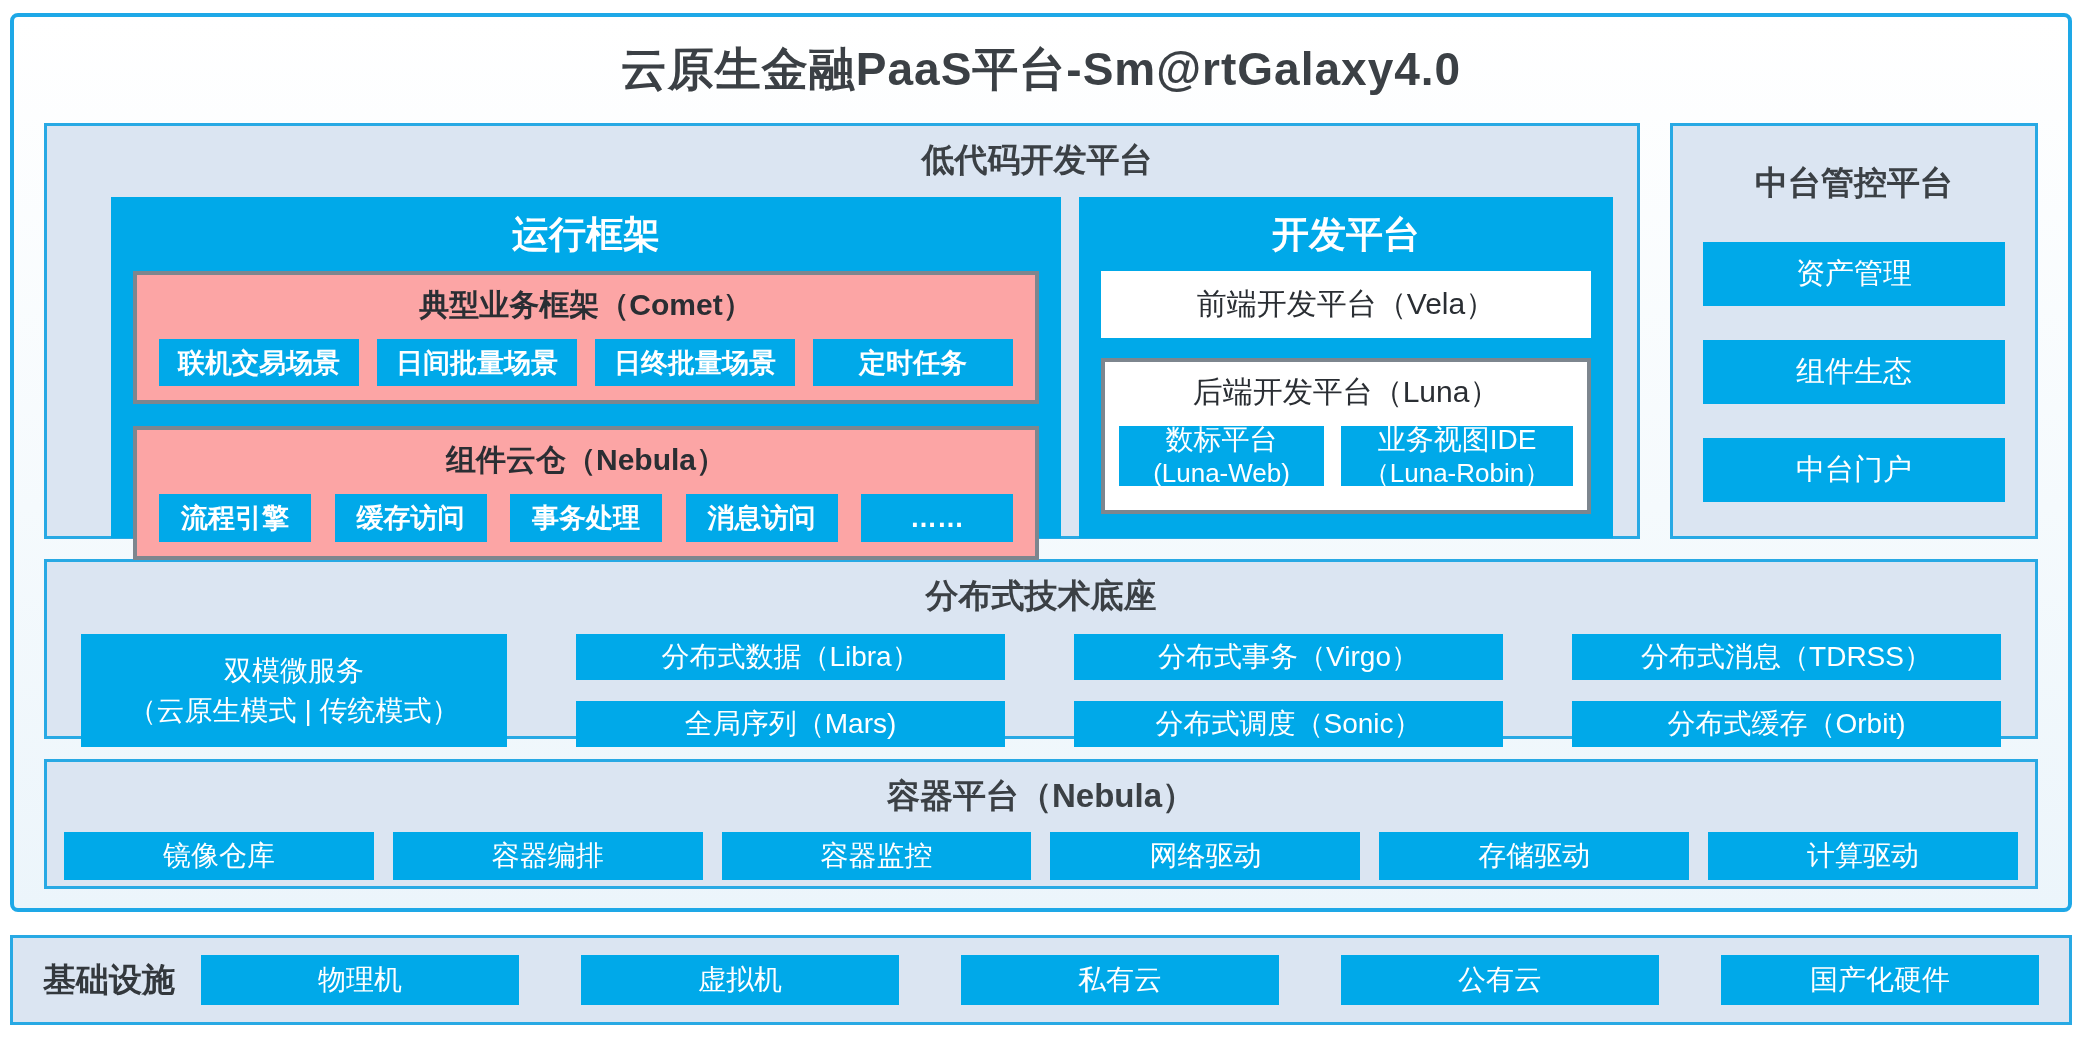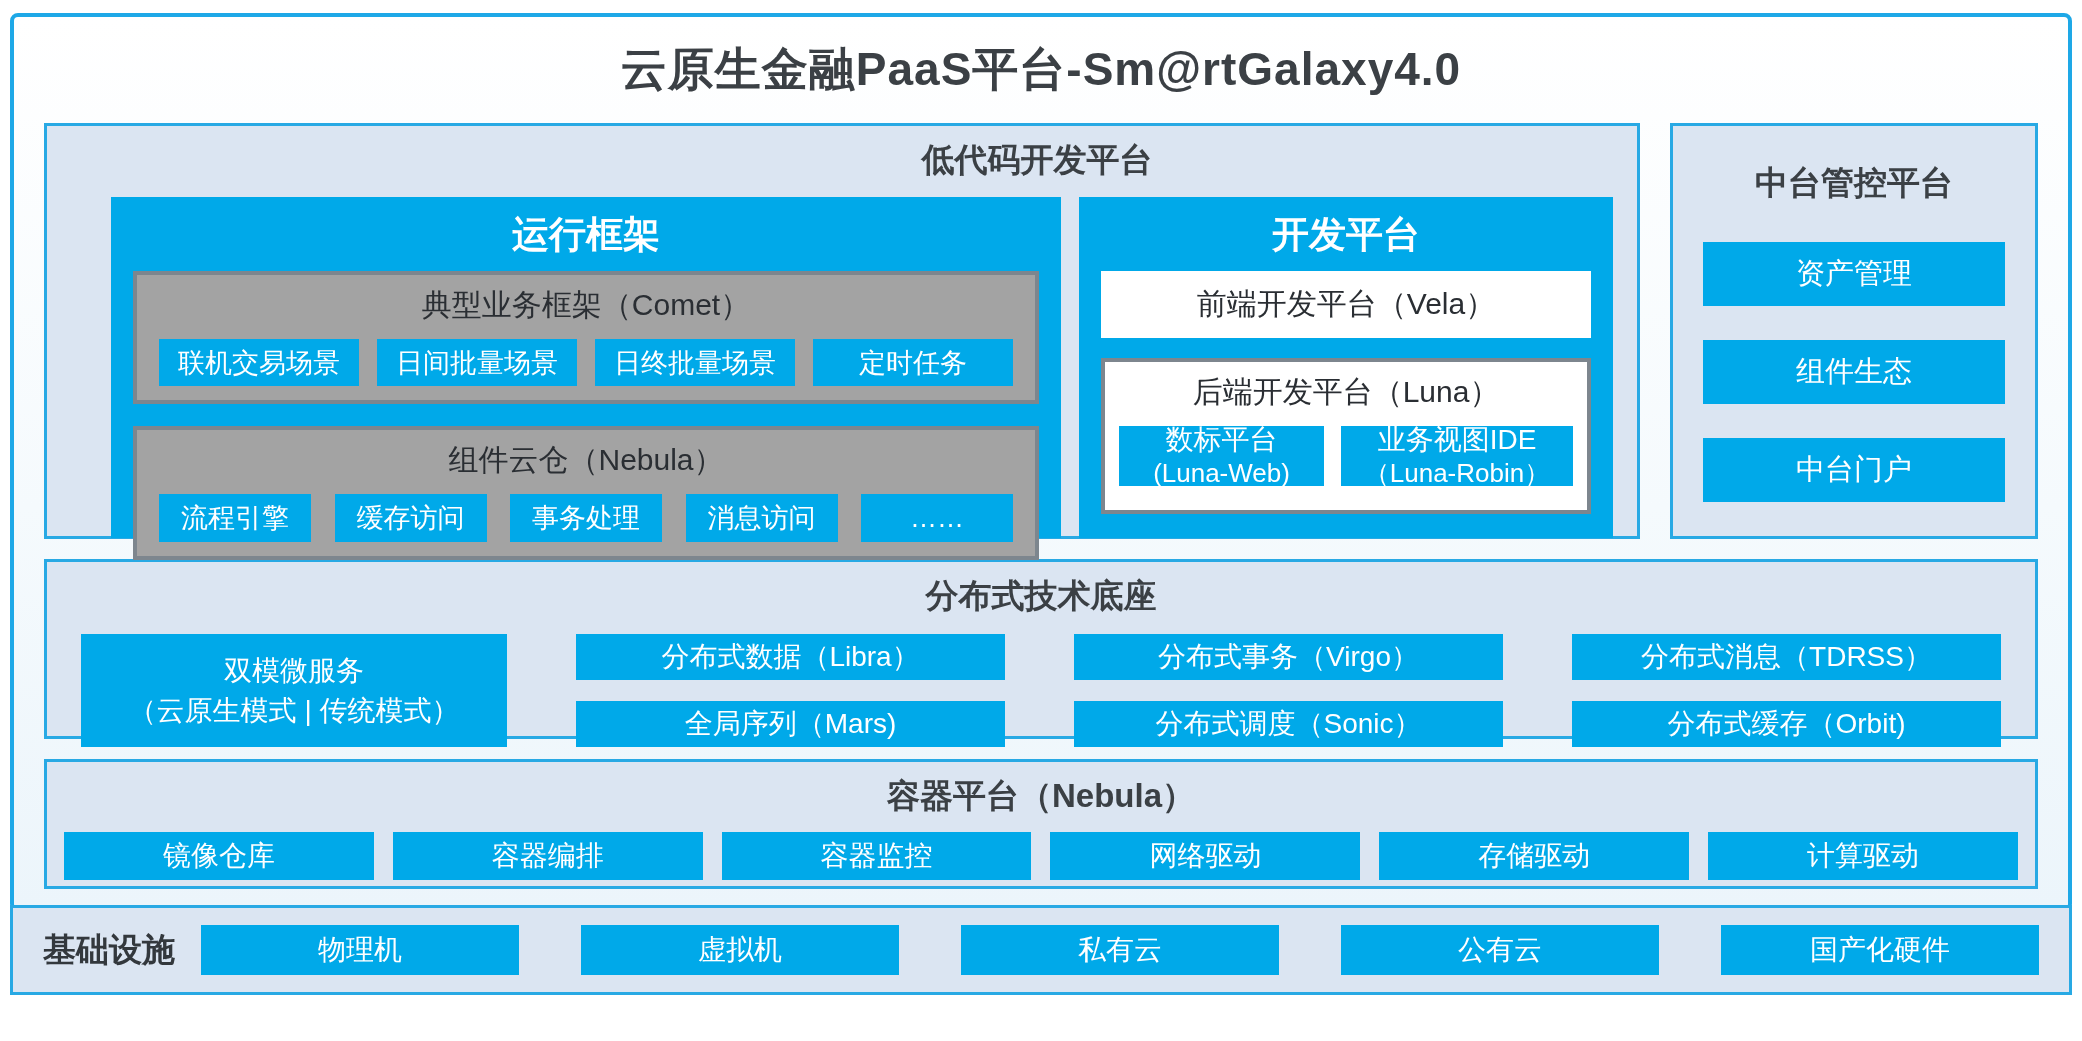--- a/index.html
+++ b/index.html
@@ -21,21 +21,21 @@
 
   .lowcode { flex:1; padding:8px 24px 0; }
   .lowcode-title { margin:4px 0 14px; position:relative; left:195px; }
   .frameworks { display:flex; gap:18px; height:341px; }
 
   .blue-panel { background:#00a9e9; display:flex; flex-direction:column; padding:0 22px 24px; }
   .runtime { flex:993;margin-left:40px; }
   .devpanel { flex:537; }
   .blue-panel-title { color:#ffffff; font-weight:bold; font-size:37px; text-align:center; padding:13px 0 11px; }
 
-  .white-box { background:#a3a3a3; border:4px solid #7d868e; padding:4px 22px 14px; }
+  .white-box { background:#fca5a5; border:4px solid #7d868e; padding:4px 22px 14px;font-weight:bold; }
   .white-box-title { font-size:30px; color:#2a2e33; text-align:center; margin:6px 0 13px; }
   .items-row { display:flex; justify-content:space-between; }
   .blue-item { background:#00a9e9; color:#ffffff; display:flex; align-items:center; justify-content:center; text-align:center; }
   .sc-item { width:200px; height:47px; font-size:27px; }
   .gv-item { width:152px; height:48px; font-size:27px; }
   .gravity { margin-top:22px; flex:1; }
 
   .vela-box { background:#ffffff; height:67px; display:flex; align-items:center; justify-content:center; font-size:30px; color:#2a2e33; }
   .luna-box { margin-top:20px; flex:1; background:#ffffff; border:4px solid #7d868e; padding:4px 14px 16px; display:flex; flex-direction:column; }
   .luna-items { display:flex; justify-content:space-between; flex:1; align-items:flex-start; }
@@ -56,21 +56,21 @@
   .dist-col-first { flex:438; }
   .dist-item { height:46px; font-size:28px; }
   .dist-big { height:113px; flex-direction:column; line-height:1.4; font-size:28px; }
 
   .cont-panel { margin-top:20px; height:130px; padding:4px 17px 0; }
   .cont-title { margin:8px 0 13px; }
   .cont-items { display:flex; gap:19px; }
   .cont-item { flex:1; height:48px; font-size:28px; }
 
   .infra-bar {
-    position:absolute; left:10px; top:905px; width:2062px; height:90px;
+    position:absolute; left:10px; top:935px; width:2062px; height:90px;
     background:#dbe5f2; border:3px solid #28a9e4;
     display:flex; align-items:center; padding:0 30px;
   }
   .infra-label { font-size:33px; font-weight:bold; color:#33383d; width:158px; flex-shrink:0; }
   .infra-items { flex:1; display:flex; gap:62px; }
   .infra-item { flex:1; height:50px; font-size:28px; }
 </style>
 </head>
 <body>
 

